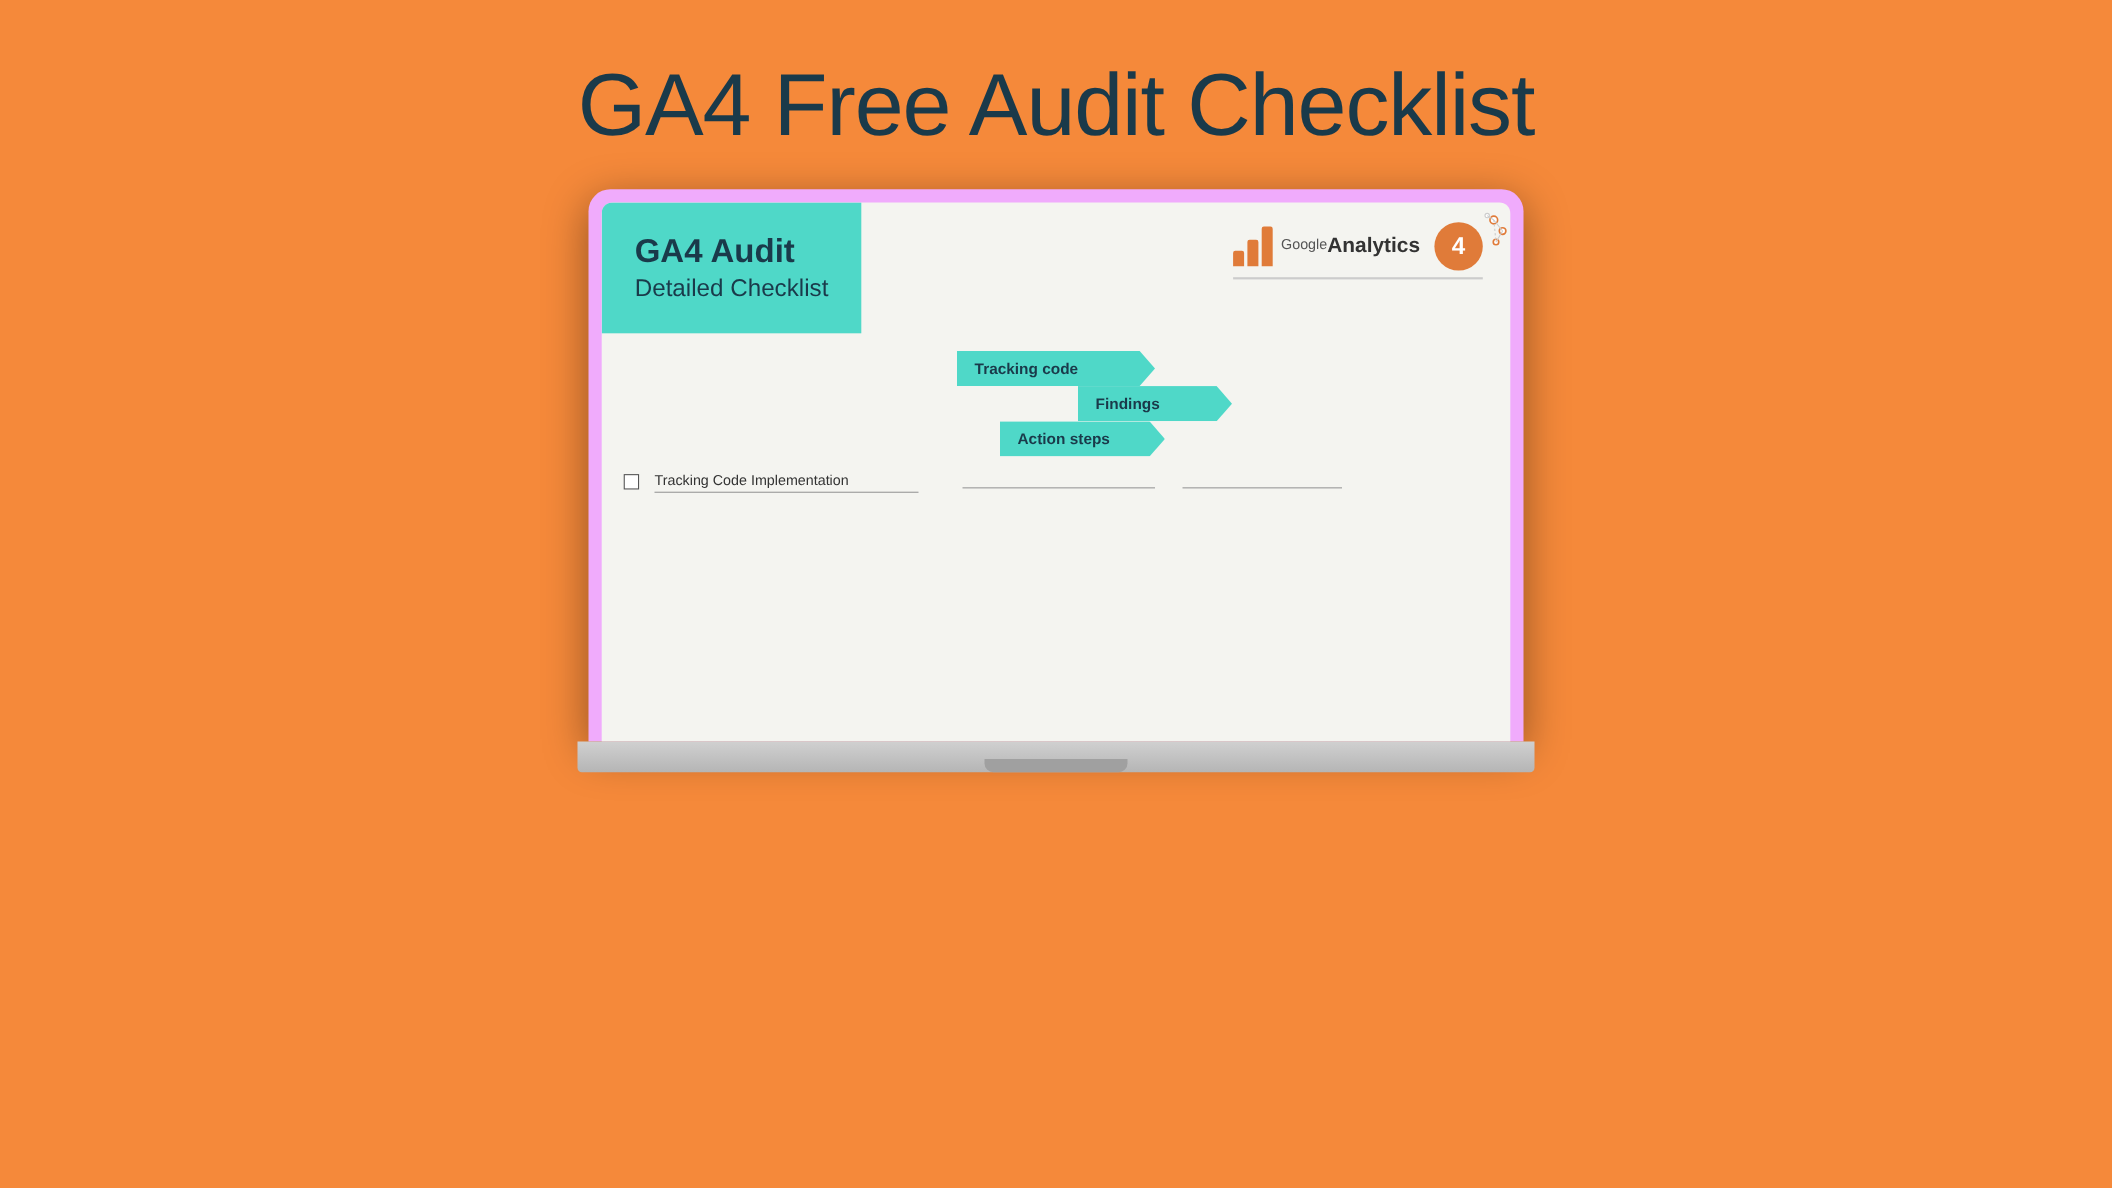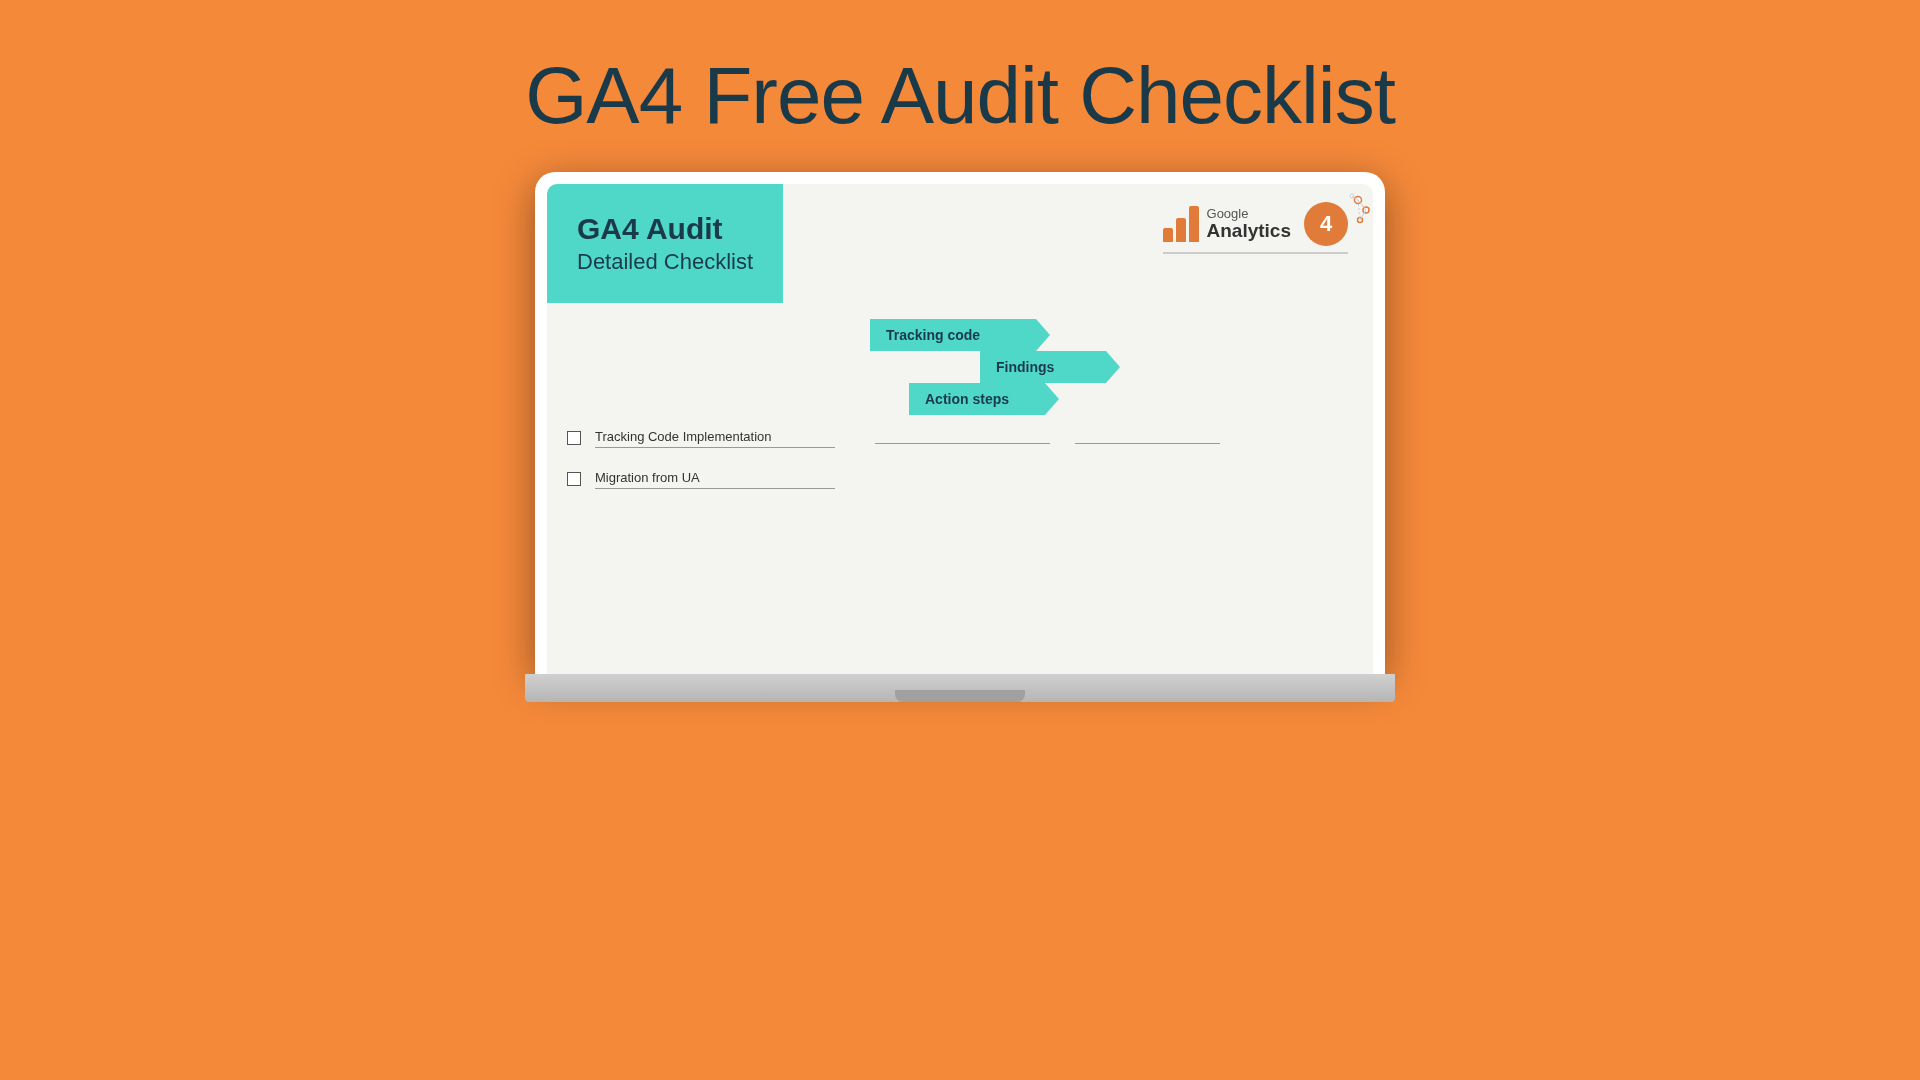--- a/index.html
+++ b/index.html
@@ -29,21 +29,21 @@
     .laptop-wrapper {
       position: relative;
       width: 870px;
       display: flex;
       flex-direction: column;
       align-items: center;
     }
 
     .laptop-screen-outer {
       width: 850px;
-      background: #ffffff;
+      background: #f0abfc;
       border-radius: 20px 20px 0 0;
       padding: 12px 12px 0 12px;
       box-shadow: 0 10px 40px rgba(0,0,0,0.4);
     }
 
     .laptop-screen-inner {
       background: #f4f4f0;
       border-radius: 10px 10px 0 0;
       overflow: hidden;
       min-height: 490px;
@@ -102,21 +102,21 @@
       background: #E07B39;
       border-radius: 2px 2px 0 0;
     }
 
     .ga-bar-1 { height: 14px; }
     .ga-bar-2 { height: 24px; }
     .ga-bar-3 { height: 36px; }
 
     .ga-text-badge {
       display: flex;
-      flex-direction: column;
+      flex-direction: row;
       align-items: flex-start;
     }
 
     .ga-google-text {
       font-size: 13px;
       color: #555;
       font-weight: 400;
     }
 
     .ga-analytics-text {
@@ -335,32 +335,20 @@
           <div class="row-findings-area">
             <div class="row-line"></div>
           </div>
           <div class="row-action-area">
             <div class="row-line"></div>
           </div>
         </div>
 
 
 
-        <div class="checklist-row">
-          <div class="checkbox-cell">
-            <div class="checkbox"></div>
-          </div>
-          <div class="row-item-area">
-            <span class="row-item-label">Migration from UA</span>
-          </div>
-          <div class="row-findings-area">
-          </div>
-          <div class="row-action-area">
-          </div>
-        </div>
 
       </div>
     </div>
   </div>
 
   <div class="laptop-base">
     <div class="laptop-notch"></div>
   </div>
 </div>
 

